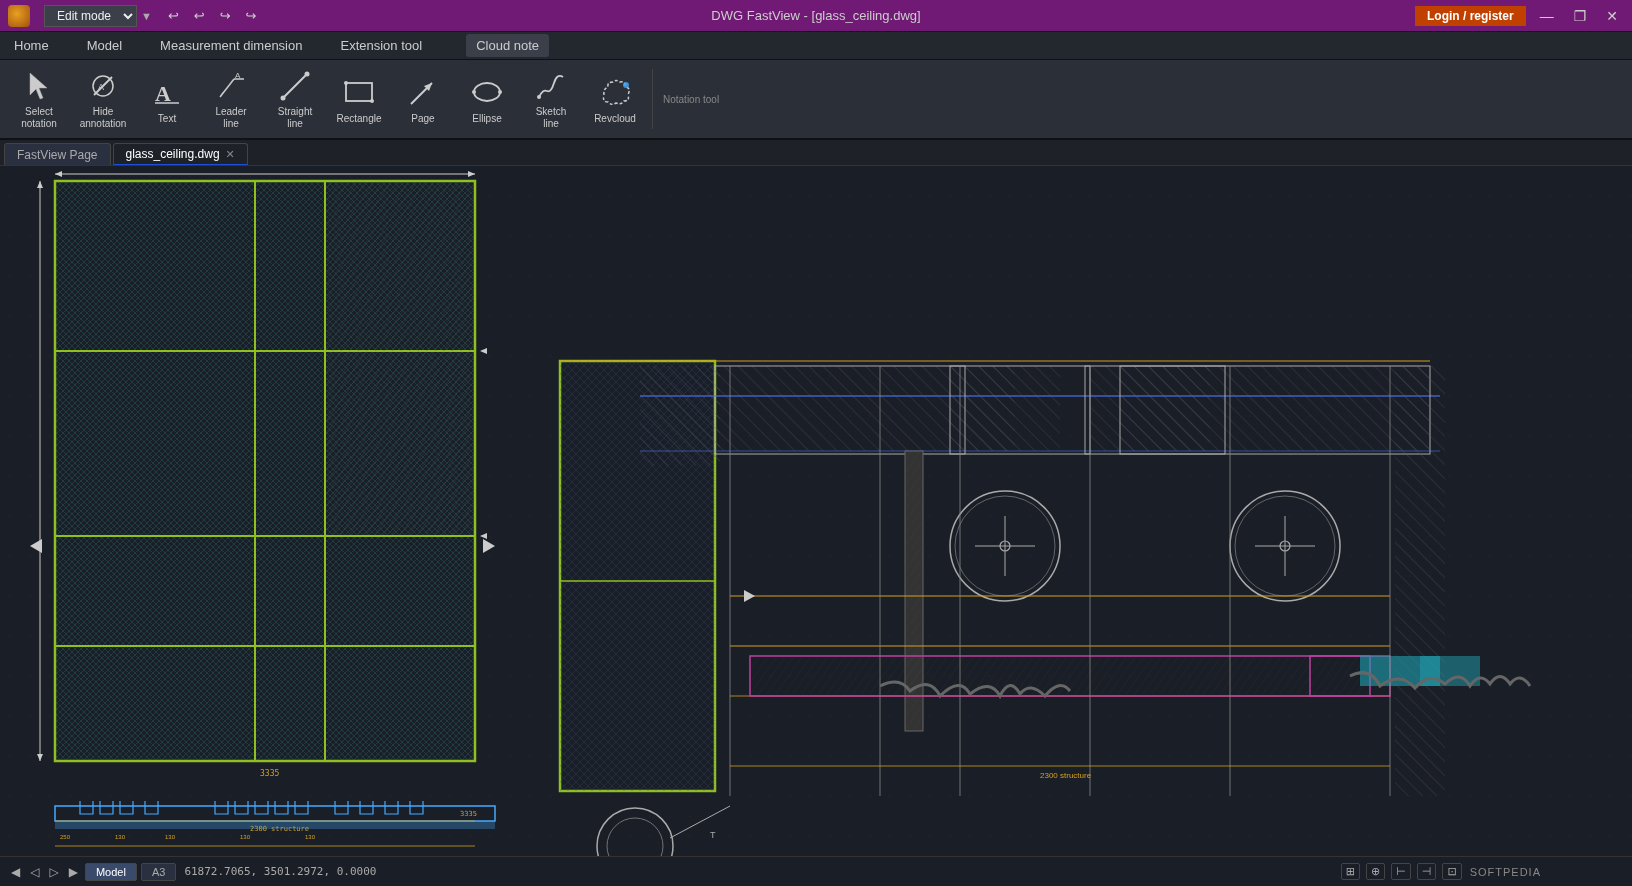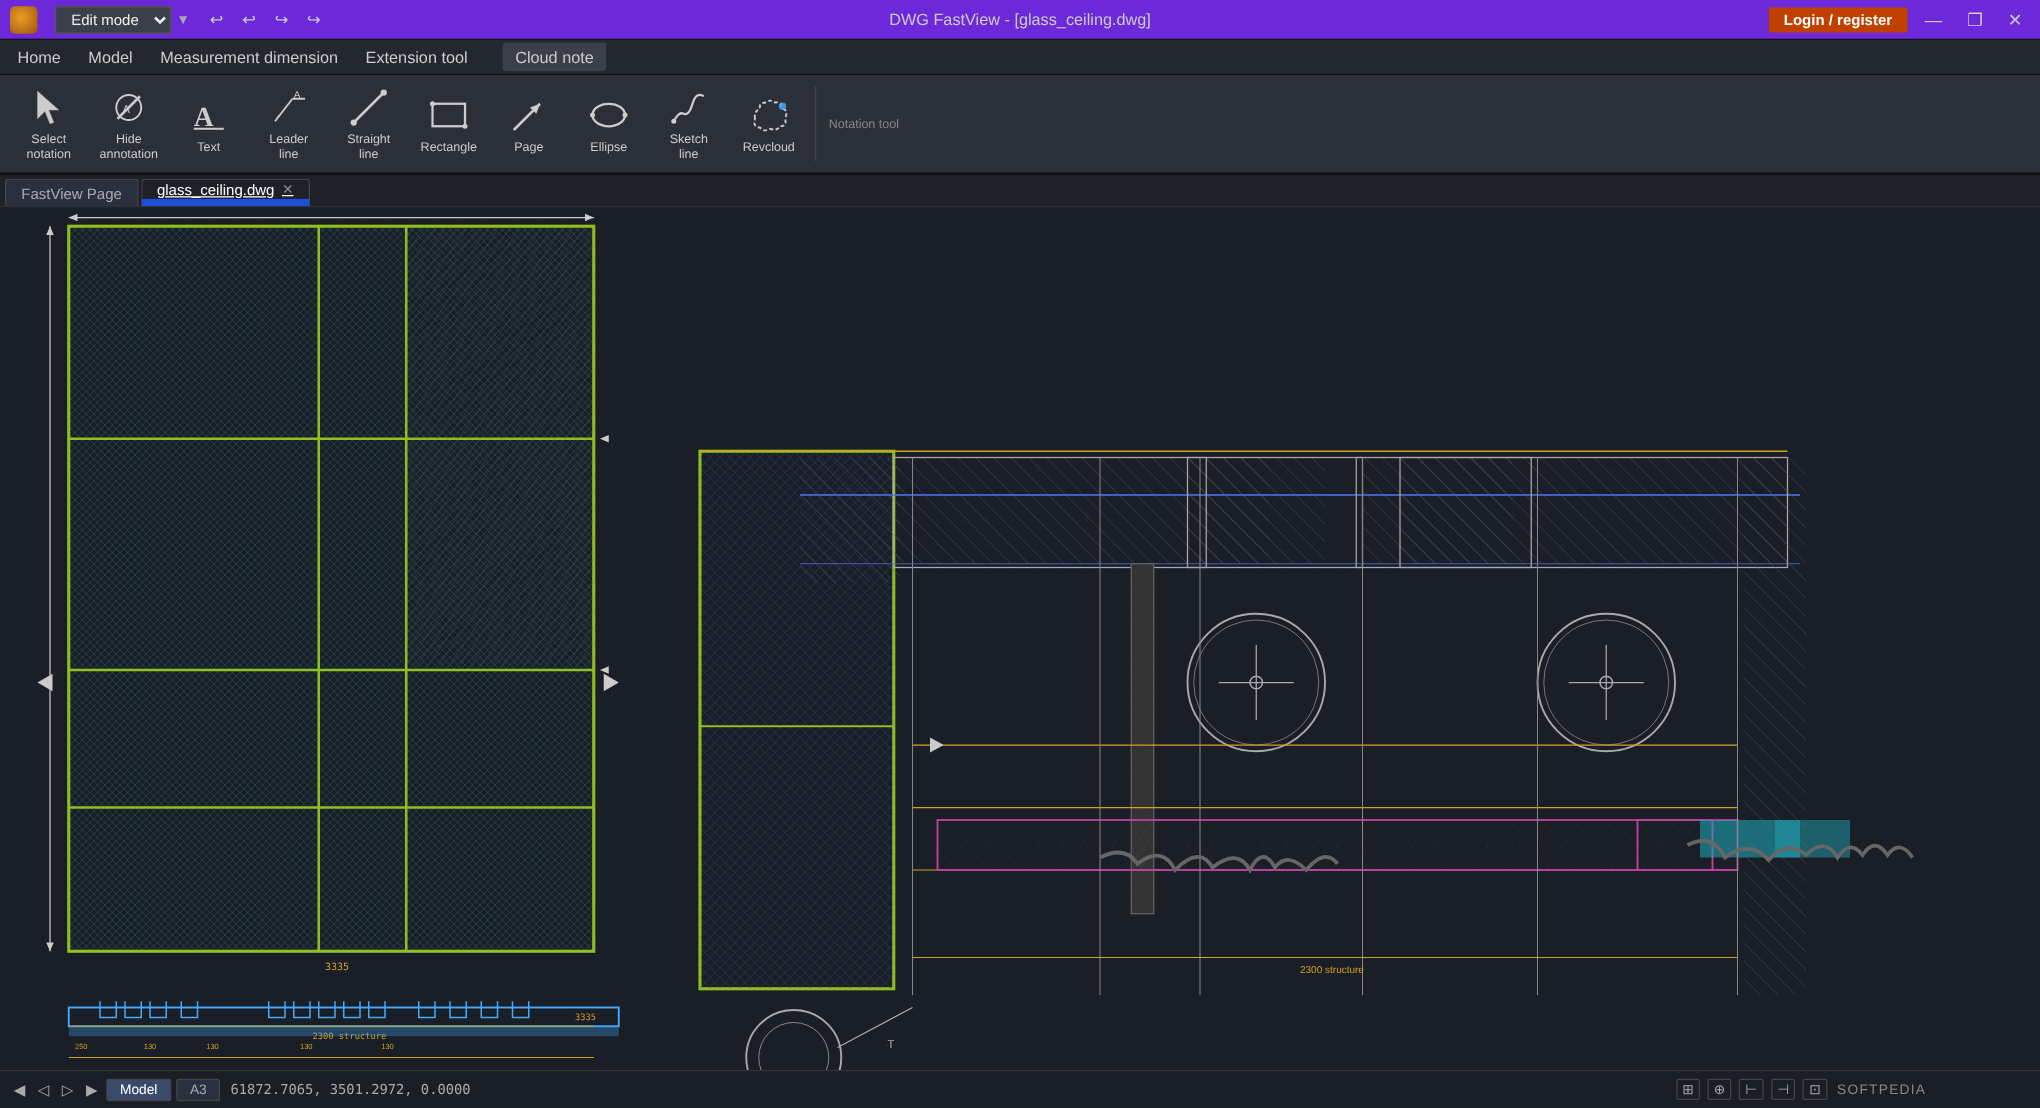--- a/index.html
+++ b/index.html
@@ -9,21 +9,21 @@
       overflow: hidden;
       background: #1e2228;
       font-family: 'Segoe UI', Arial, sans-serif;
       color: #ccc;
       font-size: 12px;
     }
 
     
     #title-bar {
       height: 32px;
-      background: #6d28d9;
+      background: #701a75;
       display: flex;
       align-items: center;
       justify-content: space-between;
       padding: 0 8px;
       border-bottom: 1px solid #111;
     }
     #title-bar .app-icon {
       width: 22px; height: 22px;
       background: radial-gradient(circle at 40% 40%, #e8a020, #a05010);
       border-radius: 4px;
@@ -54,21 +54,21 @@
     }
 
     
     #menu-bar {
       height: 28px;
       background: #23272e;
       display: flex;
       align-items: center;
       padding: 0 4px;
       border-bottom: 1px solid #111;
-      gap: 2px;
+      gap: 18px;
     }
     .menu-item {
       padding: 4px 10px;
       cursor: pointer;
       color: #ccc;
       font-size: 13px;
       border-radius: 3px;
     }
     .menu-item.active { background: #3a3f4a; margin-left: 16px; }
 
@@ -125,22 +125,21 @@
       display: flex; align-items: center;
       cursor: pointer;
       font-size: 12px;
       color: #aaa;
       margin-right: 2px;
       border-radius: 3px 3px 0 0;
     }
     .tab.active {
       background: #1e2228;
       color: #fff;
-      border-bottom: 6px solid #1d4ed8;
-      text-decoration: underline;
+      border-bottom: 1px solid #1d4ed8;
     }
     .tab .close-x {
       margin-left: 6px; font-size: 11px; color: #888; cursor: pointer;
     }
 
     
     #canvas-area {
       width: 1632px;
       height: calc(886px - 32px - 28px - 80px - 26px - 30px);
       background: #1a1e26;

